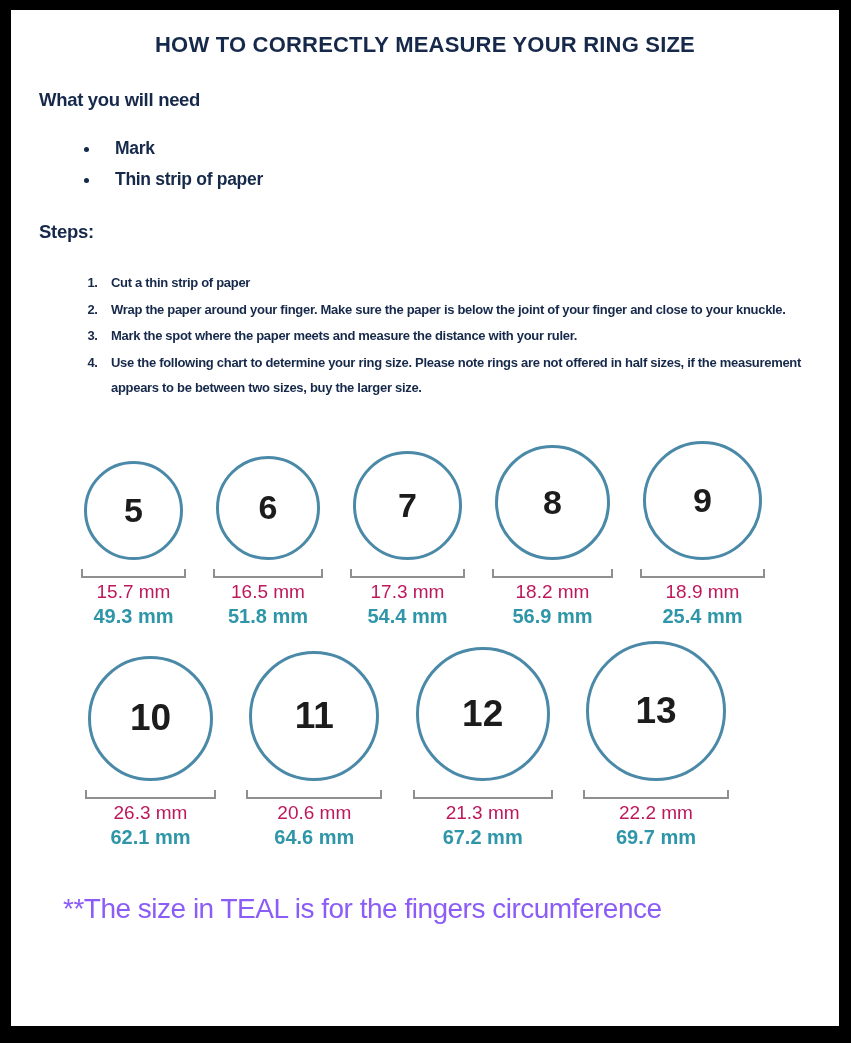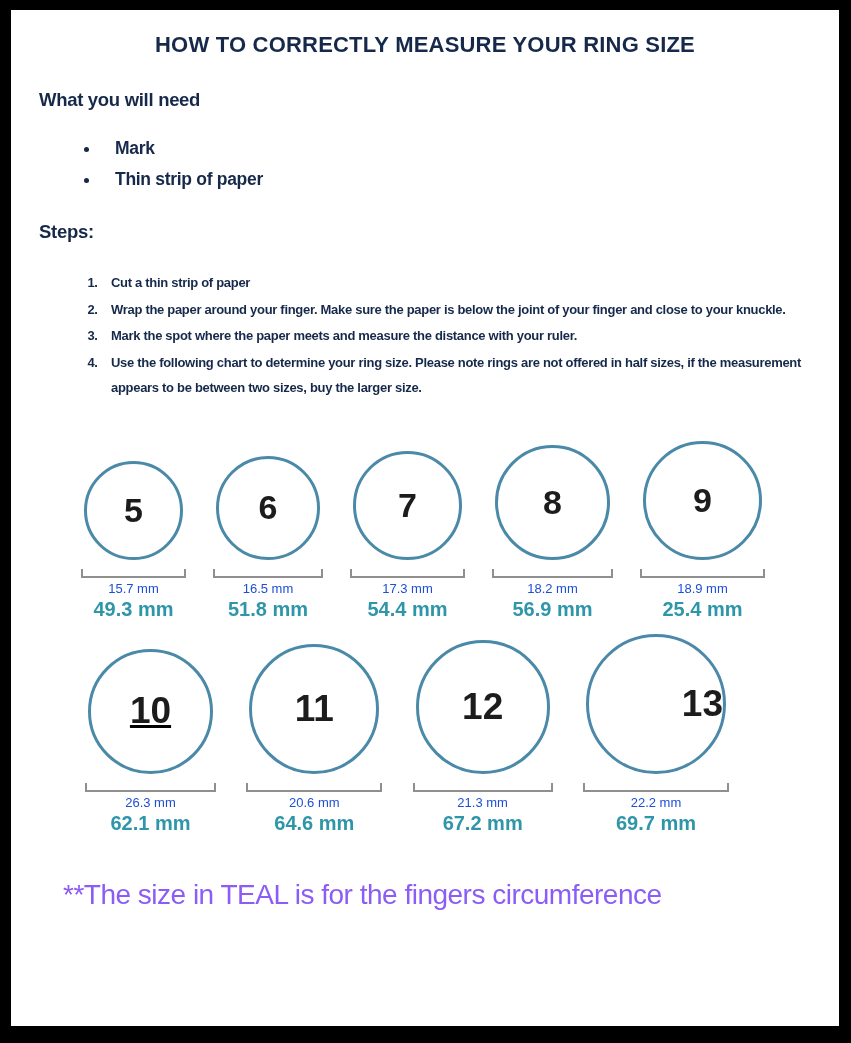--- a/index.html
+++ b/index.html
@@ -90,22 +90,22 @@
   .dim-line {
     margin-top: 9px;
     height: 9px;
     width: 100%;
     border-left: 2px solid #8f8f8f;
     border-right: 2px solid #8f8f8f;
     border-bottom: 2px solid #8f8f8f;
   }
   .diameter-label {
     margin-top: 3px;
-    font-size: 13px;
-    color: #1d4ed8;
+    font-size: 19px;
+    color: #be185d;
     white-space: nowrap;
   }
   .circumference-label {
     margin-top: 2px;
     font-size: 20px;
     font-weight: 700;
     color: #2e96a8;
     white-space: nowrap;
   }
 
@@ -182,21 +182,21 @@
               <div class="ring-circle" style="width: 119px; height: 119px;">
                 <span class="ring-size-num" style="font-size: 34px;">9</span>
               </div>
               <div class="dim-line"></div>
               <div class="diameter-label">18.9 mm</div>
               <div class="circumference-label">25.4 mm</div>
             </div>
           </div>
         <div class="ring-row row-1">
             <div class="ring-item" style="width: 131px;">
-              <div class="ring-circle" style="width: 125px; height: 125px; text-decoration: underline;">
+              <div class="ring-circle" style="width: 125px; height: 125px;">
                 <span class="ring-size-num" style="font-size: 37px;">10</span>
               </div>
               <div class="dim-line"></div>
               <div class="diameter-label">26.3 mm</div>
               <div class="circumference-label">62.1 mm</div>
             </div>
             <div class="ring-item" style="width: 136px;">
               <div class="ring-circle" style="width: 130px; height: 130px;">
                 <span class="ring-size-num" style="font-size: 37px;">11</span>
               </div>
@@ -206,21 +206,21 @@
             </div>
             <div class="ring-item" style="width: 140px;">
               <div class="ring-circle" style="width: 134px; height: 134px;">
                 <span class="ring-size-num" style="font-size: 37px;">12</span>
               </div>
               <div class="dim-line"></div>
               <div class="diameter-label">21.3 mm</div>
               <div class="circumference-label">67.2 mm</div>
             </div>
             <div class="ring-item" style="width: 146px;">
-              <div class="ring-circle" style="width: 140px; height: 140px; justify-content: flex-end;">
+              <div class="ring-circle" style="width: 140px; height: 140px;">
                 <span class="ring-size-num" style="font-size: 37px;">13</span>
               </div>
               <div class="dim-line"></div>
               <div class="diameter-label">22.2 mm</div>
               <div class="circumference-label">69.7 mm</div>
             </div>
           </div>
       </div>
 
       <div class="footnote">**The size in TEAL is for the fingers circumference</div>

